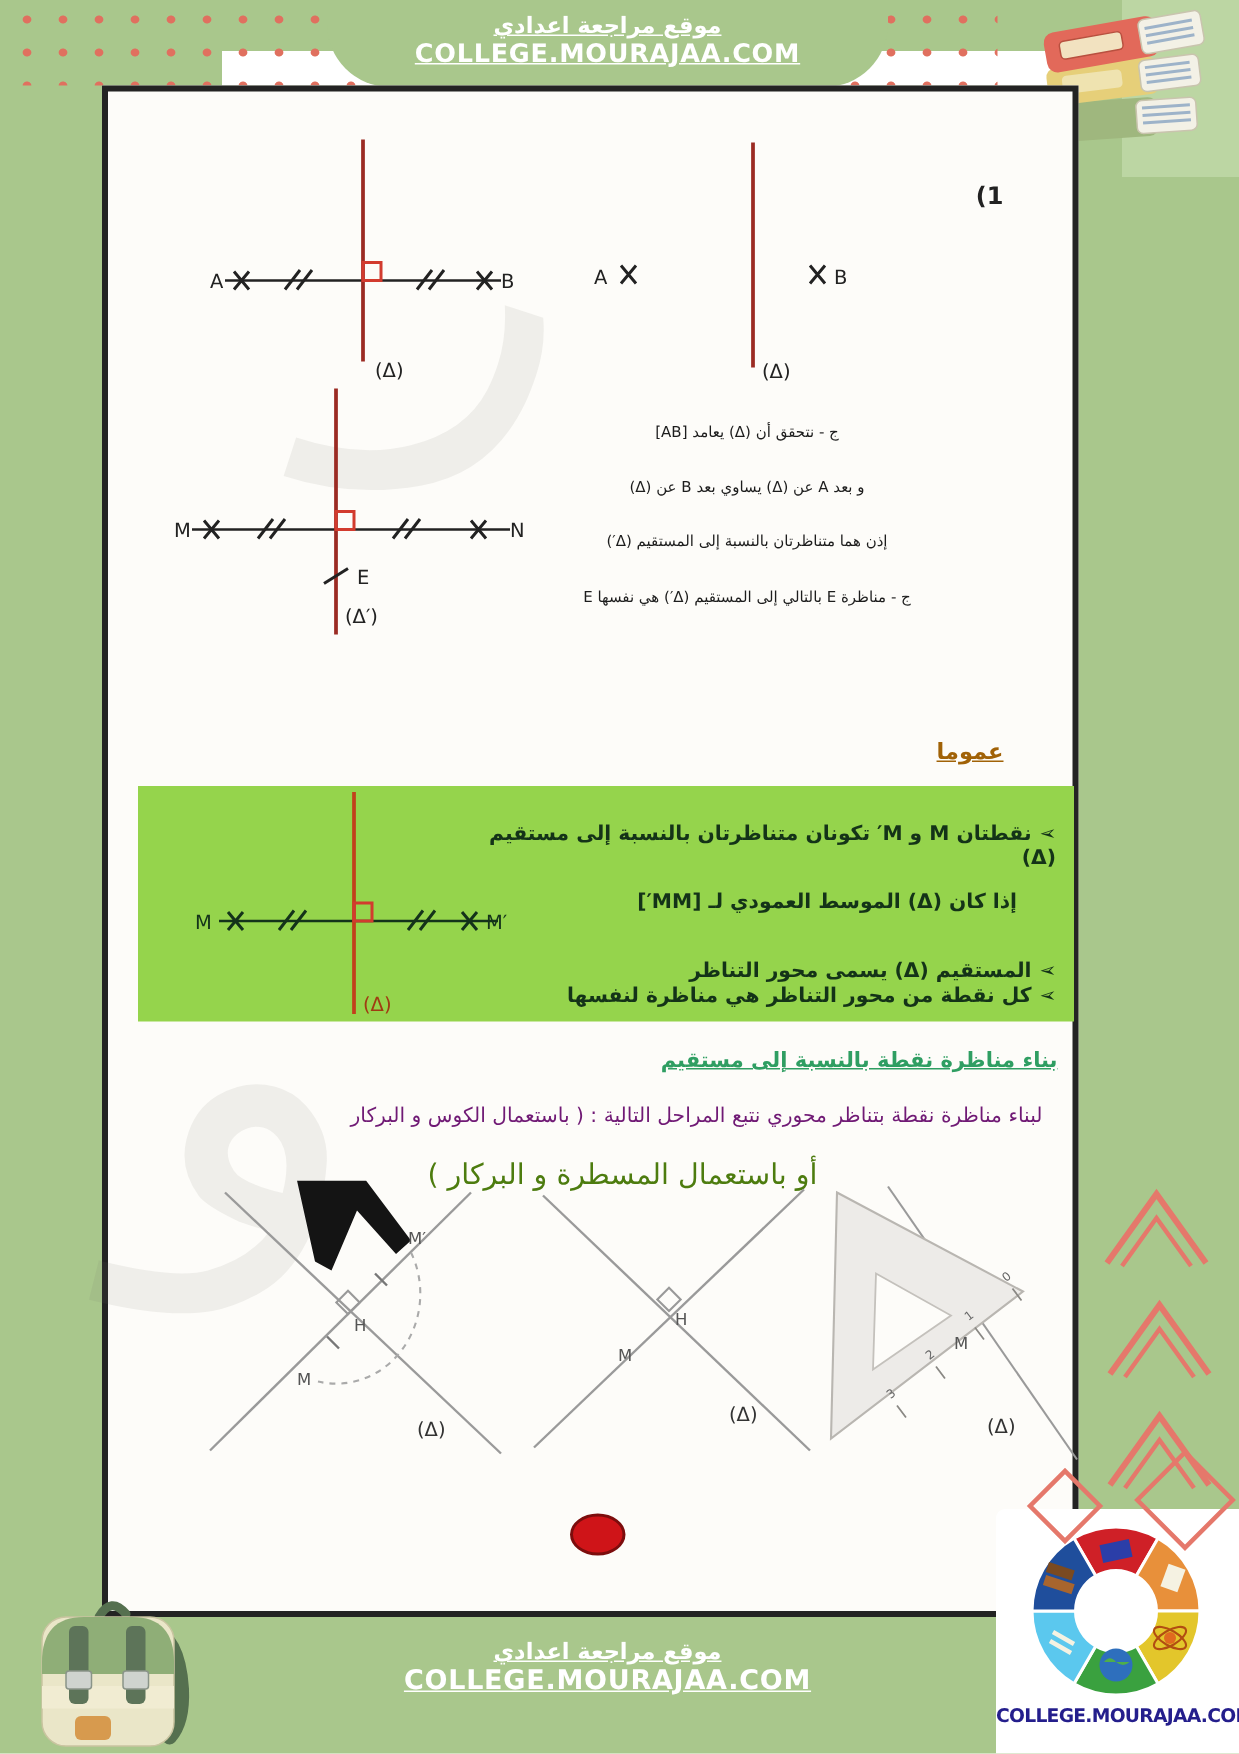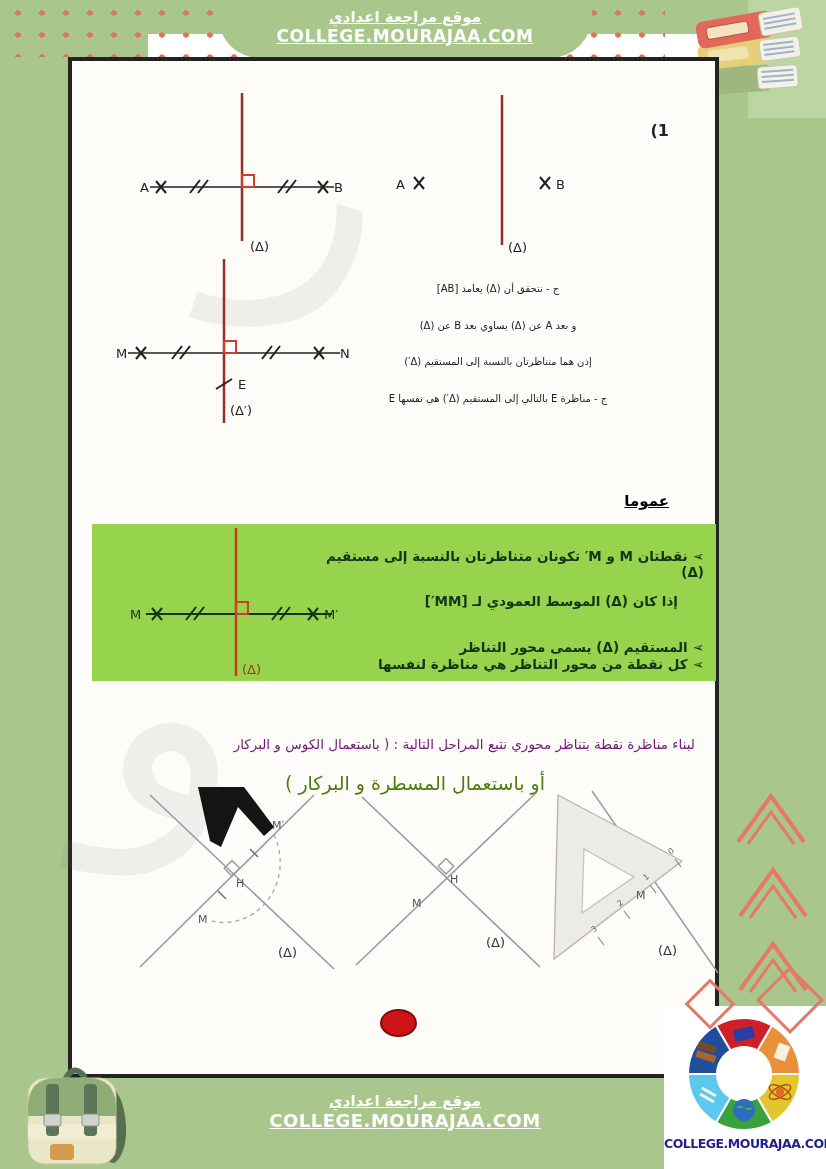--- a/index.html
+++ b/index.html
@@ -17,21 +17,21 @@
   .site-title{left:238px;top:8px;width:334px;text-align:center;color:#ffffff;}
   .site-title .ar{font-size:15px;font-weight:bold;text-decoration:underline;}
   .site-title .en{font-size:17px;font-weight:bold;text-decoration:underline;letter-spacing:.5px;}
   
   .sheet{left:68px;top:57px;width:651px;height:1021px;background:#fdfcf9;
          border:4px solid #232323;box-sizing:border-box;}
   .wm{color:rgba(120,115,105,0.10);font-size:300px;pointer-events:none;}
   .qnum{right:46px;top:60px;font-size:16px;font-weight:bold;color:#222;direction:ltr;}
   .answers{top:210px;right:28px;width:378px;direction:rtl;text-align:center;
            font-size:10px;color:#1d1d1d;line-height:36.5px;}
-  .generally{top:431px;right:46px;color:#000000;font-weight:bold;font-size:15px;
+  .generally{top:431px;right:46px;color:#a16207;font-weight:bold;font-size:15px;
              text-decoration:underline;}
   .green-box{left:20px;top:463px;width:624px;height:157px;background:#95d44c;}
   .gb-text{right:12px;top:24px;width:380px;direction:rtl;text-align:right;
            font-size:13.5px;font-weight:bold;color:#143318;}
   .gb-line{margin-bottom:13px;}
   .gb-line.l2{padding-right:26px;margin-bottom:30px;}
   .gb-line.l3{margin-bottom:1px;}
   .bullet{display:inline-block;transform:scaleX(-1);margin-left:5px;color:#143318;}
   .c-heading{top:638px;right:10px;color:#2f9e62;font-weight:bold;font-size:14px;
              text-decoration:underline;direction:rtl;}
@@ -159,20 +159,21 @@
       <text x="118" y="150" font-size="13" fill="#a03c12">(Δ)</text>
     </svg>
     <div class="abs gb-text">
       <div class="gb-line"><span class="bullet">➢</span><span>نقطتان M و M′ تكونان متناظرتان بالنسبة إلى مستقيم (Δ)</span></div>
       <div class="gb-line l2">إذا كان (Δ) الموسط العمودي لـ [MM′]</div>
       <div class="gb-line l3"><span class="bullet">➢</span><span>المستقيم (Δ) يسمى محور التناظر</span></div>
       <div class="gb-line"><span class="bullet">➢</span><span>كل نقطة من محور التناظر هي مناظرة لنفسها</span></div>
     </div>
   </div>
 
+  <div class="abs c-heading">بناء مناظرة نقطة بالنسبة إلى مستقيم</div>
   <div class="abs c-line1">لبناء مناظرة نقطة بتناظر محوري نتبع المراحل التالية : ( باستعمال الكوس و البركار</div>
   <div class="abs c-line2">أو باستعمال المسطرة و البركار )</div>
 
   <svg class="abs" style="left:50px;top:726px;" width="232" height="198">
     <line x1="28" y1="8" x2="212" y2="182" stroke="#9a9a9a" stroke-width="1.6"></line>
     <line x1="18" y1="180" x2="192" y2="8" stroke="#9a9a9a" stroke-width="1.6"></line>
     <path d="M152,48 A56,60 0 0 1 90,134" fill="none" stroke="#aaa" stroke-width="1.4" stroke-dasharray="4,4"></path>
     <rect x="104" y="76" width="11" height="11" fill="none" stroke="#999" stroke-width="1.4" transform="rotate(45 110 82)"></rect>
     <g stroke="#777" stroke-width="1.6">
       <path d="M128,62 l8,8 M96,104 l8,8"></path>

